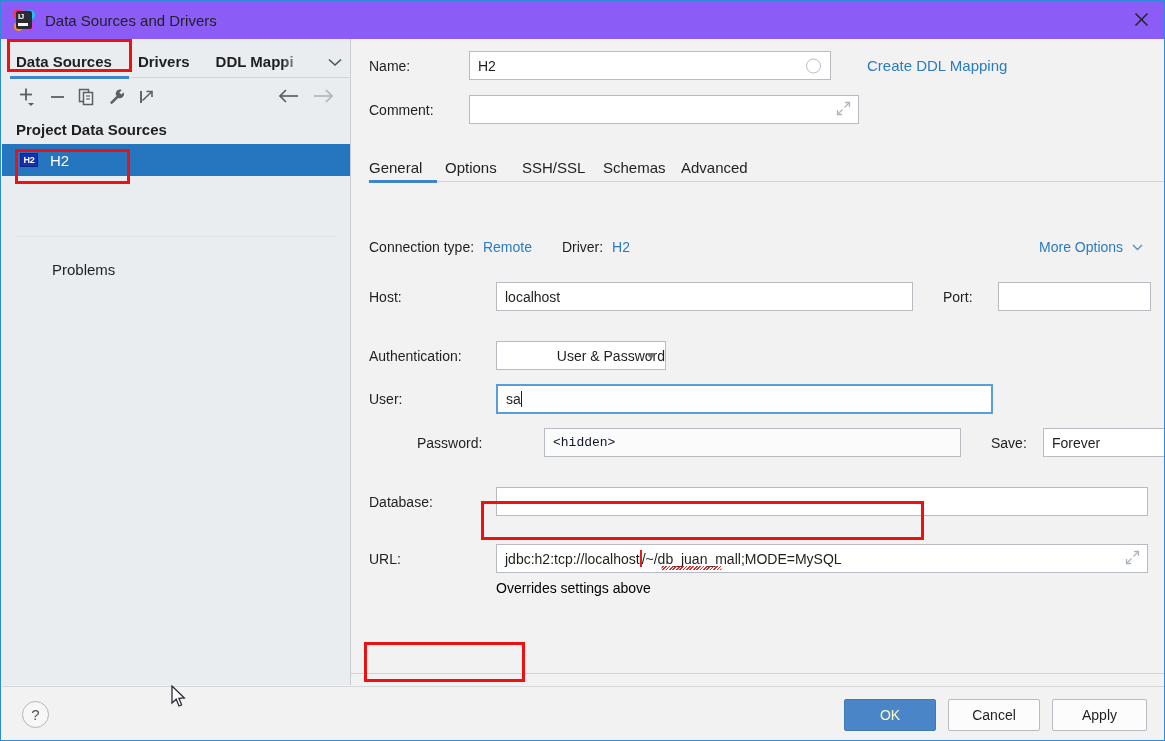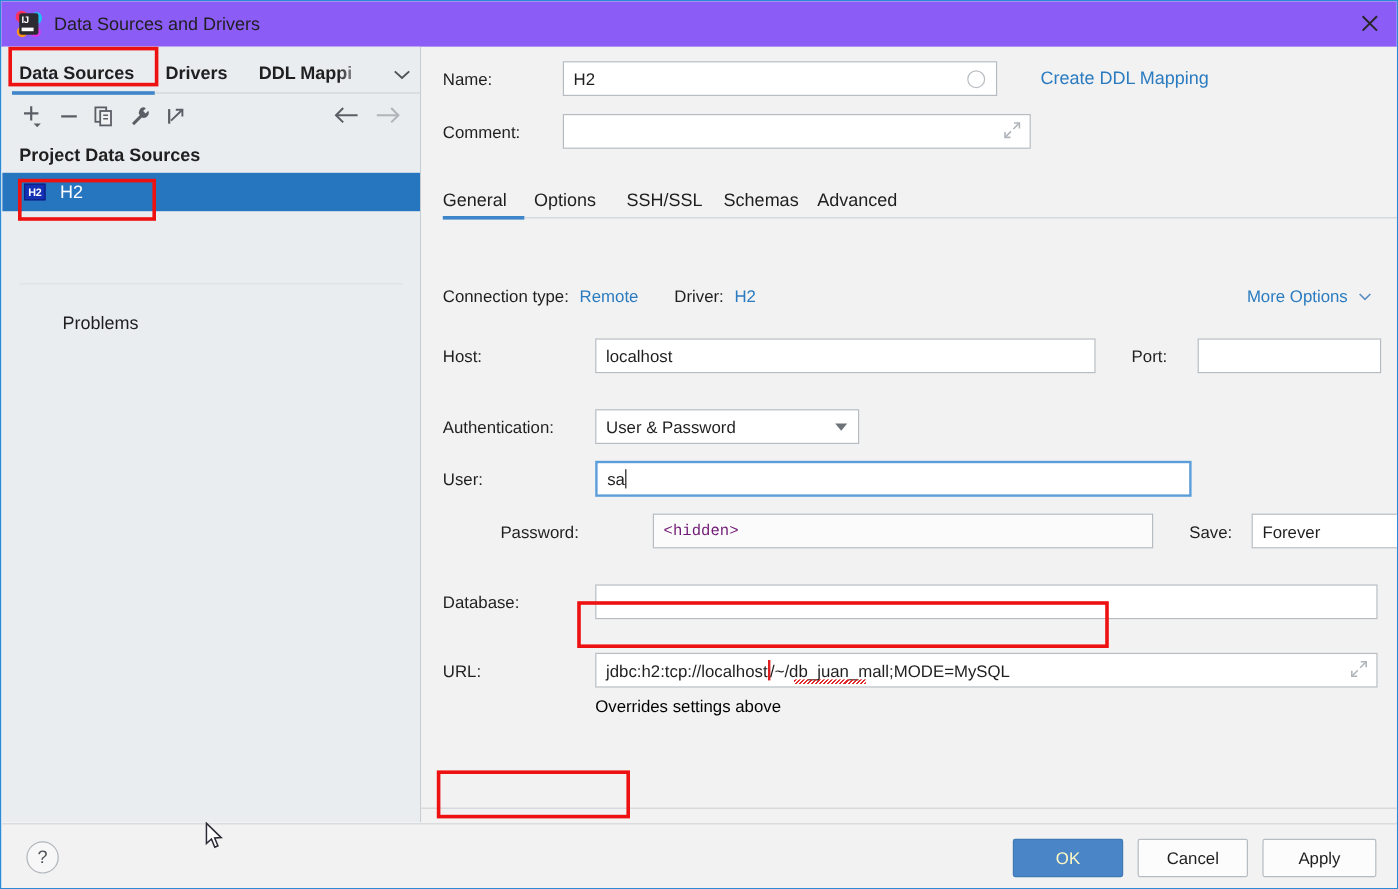--- a/index.html
+++ b/index.html
@@ -171,21 +171,21 @@
     height: 29px;
     font-family: "Liberation Sans", sans-serif;
     font-size: 14px;
     color: #1f1f1f;
     padding: 0 8px;
     display: flex; align-items: center;
     position: relative;
     outline: none;
   }
   .tinput.focused { border: 2px solid #5b9dd9; }
-  .tinput .ph { color: #701a75; }
+  .tinput .ph { color: #0f172a; }
   .tinput .ph.mono { font-family: "Liberation Mono", monospace; font-size: 13px; }
 
   .name-circle {
     position: absolute; right: 9px; top: 50%;
     transform: translateY(-50%);
     width: 15px; height: 15px;
     border: 1px solid #b9bec3; border-radius: 50%;
   }
   .expand-icon {
     position: absolute; right: 7px; top: 50%;
@@ -496,21 +496,21 @@
         <span>localhost</span>
       </div>
       <span class="flabel" style="margin-left:30px; width:55px;">Port:</span>
       <div class="tinput" style="width:153px;">
         <span></span>
       </div>
     </div>
 
     <div class="field-row" style="left:18px; top:302px;">
       <span class="flabel" style="width:127px;">Authentication:</span>
-      <div class="tselect" style="width:220px;">
+      <div class="tselect" style="width:170px;justify-content:flex-end;">
         <span>User &amp; Password</span>
         <span class="arrow"></span>
       </div>
     </div>
 
     <div class="field-row" style="left:18px; top:345px;">
       <span class="flabel" style="width:127px;">User:</span>
       <div class="tinput focused" style="width:497px; height:30px;">
         <span>sa</span>
           <span class="caret"></span>

